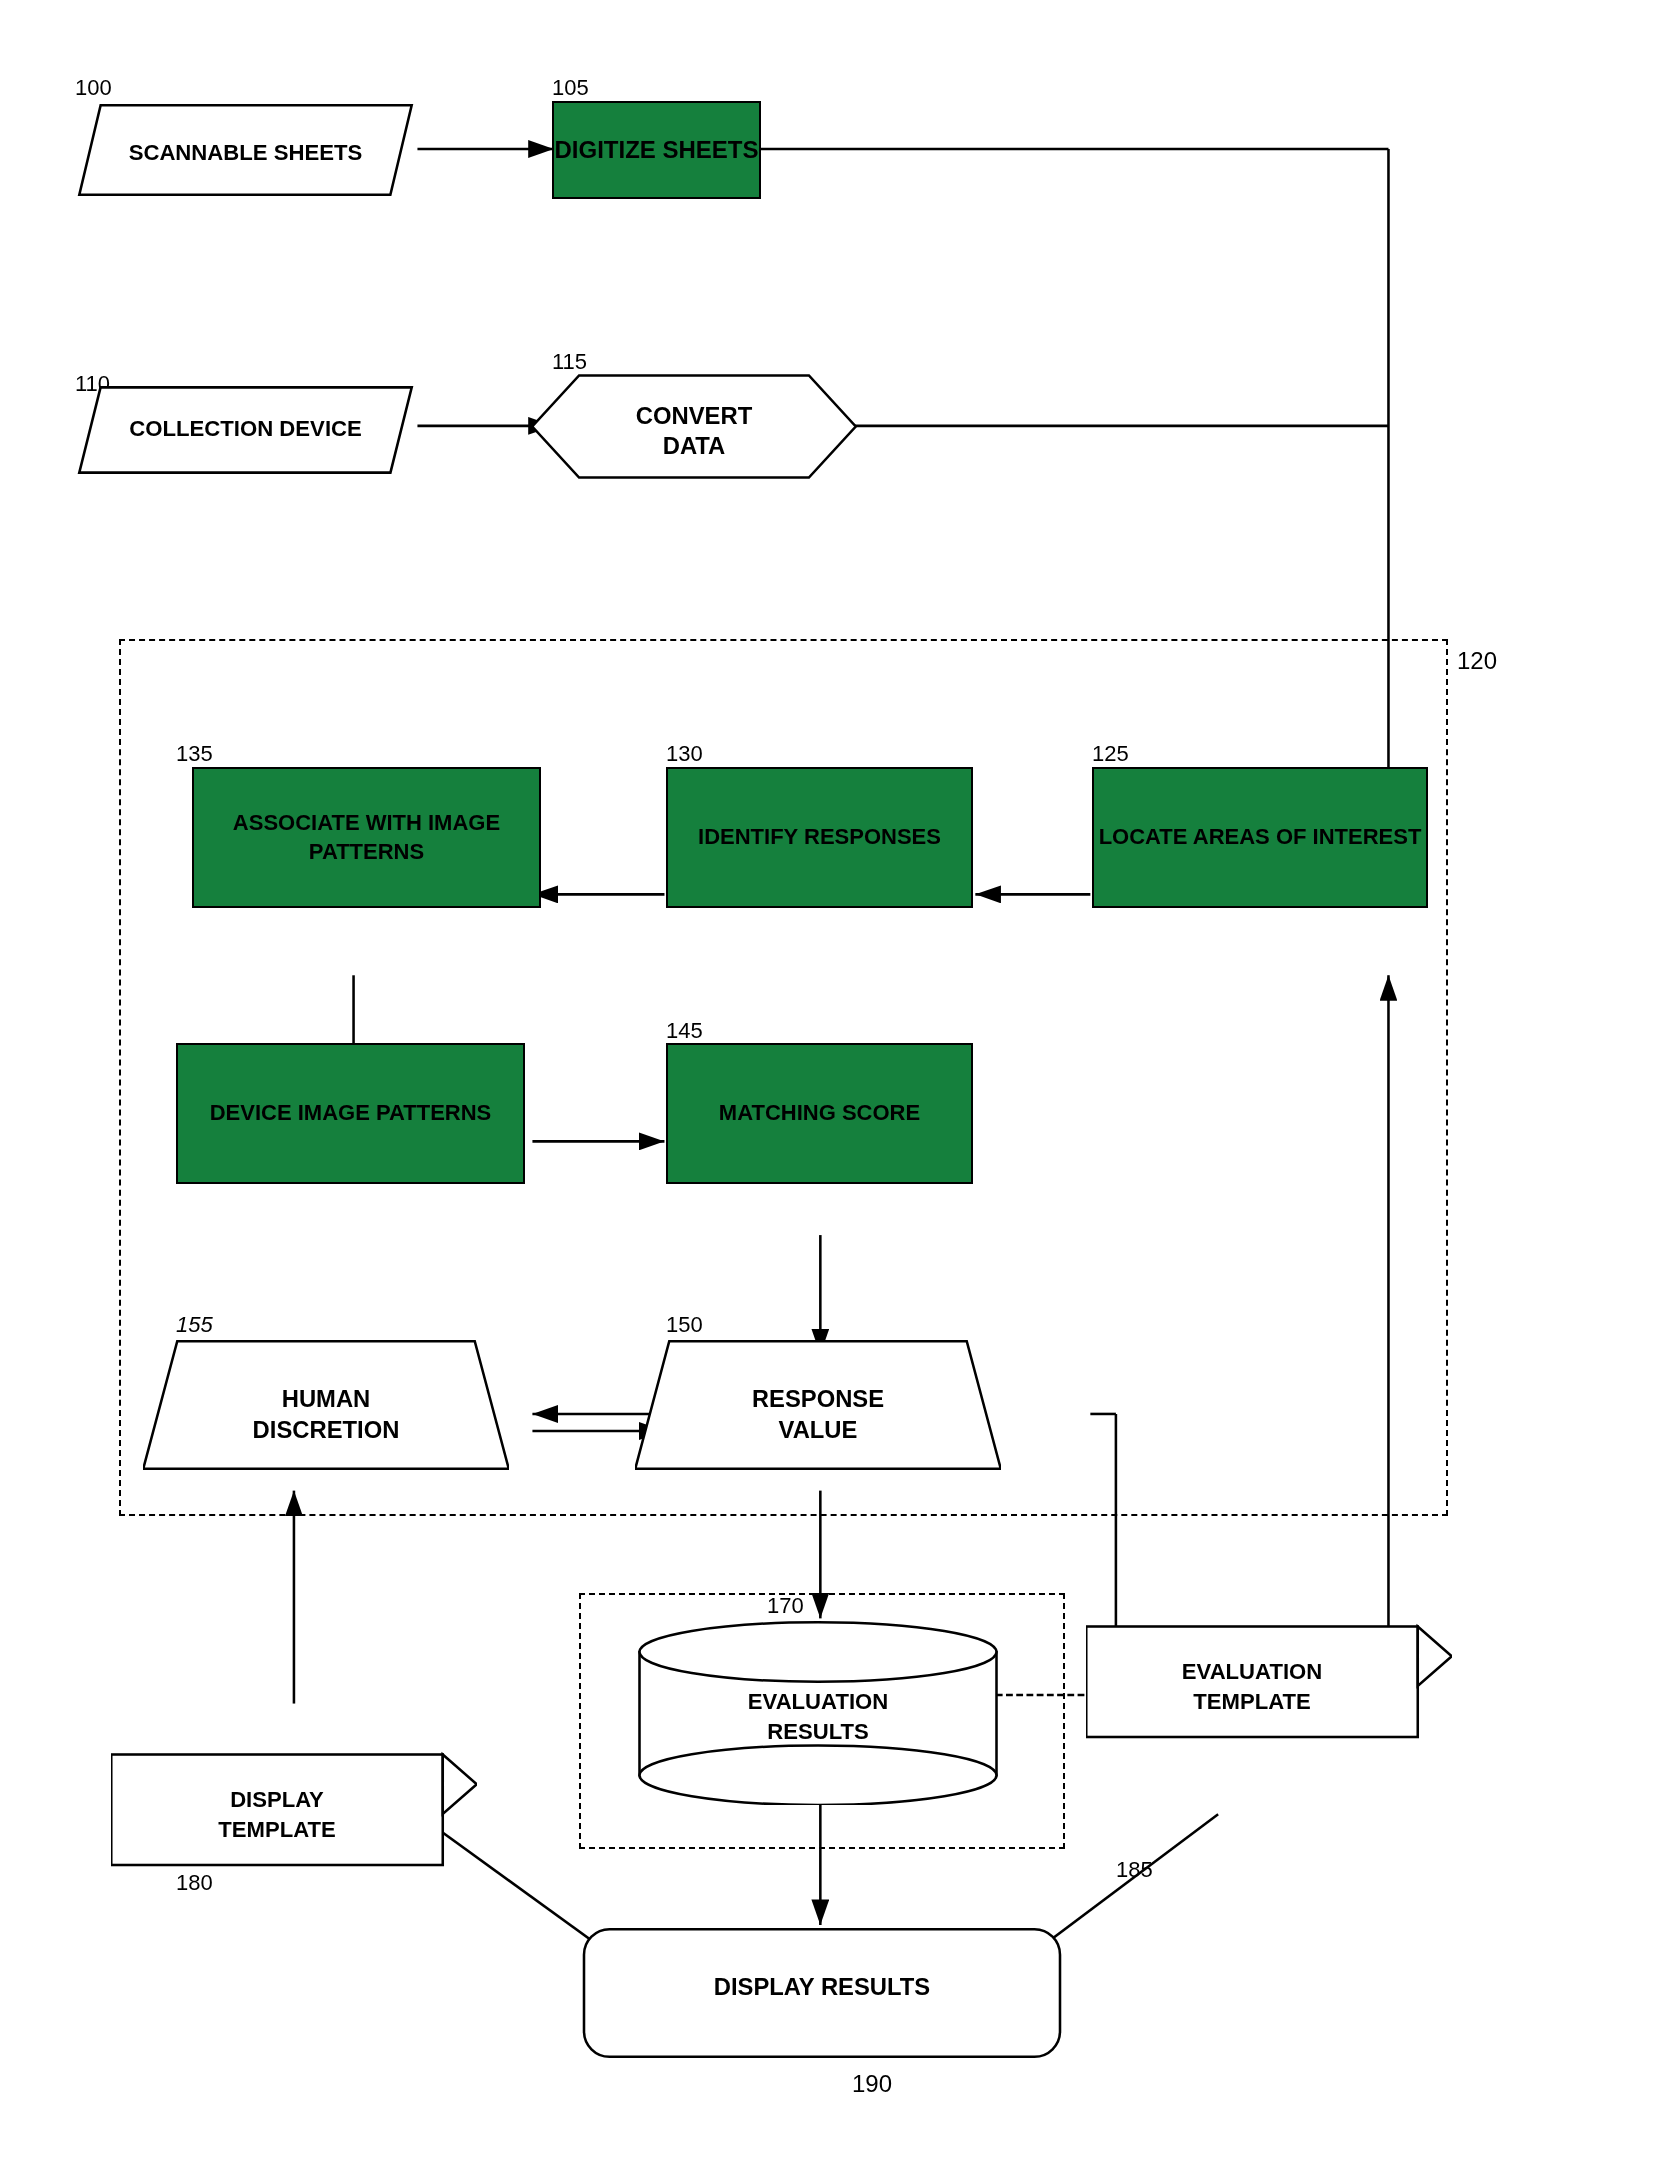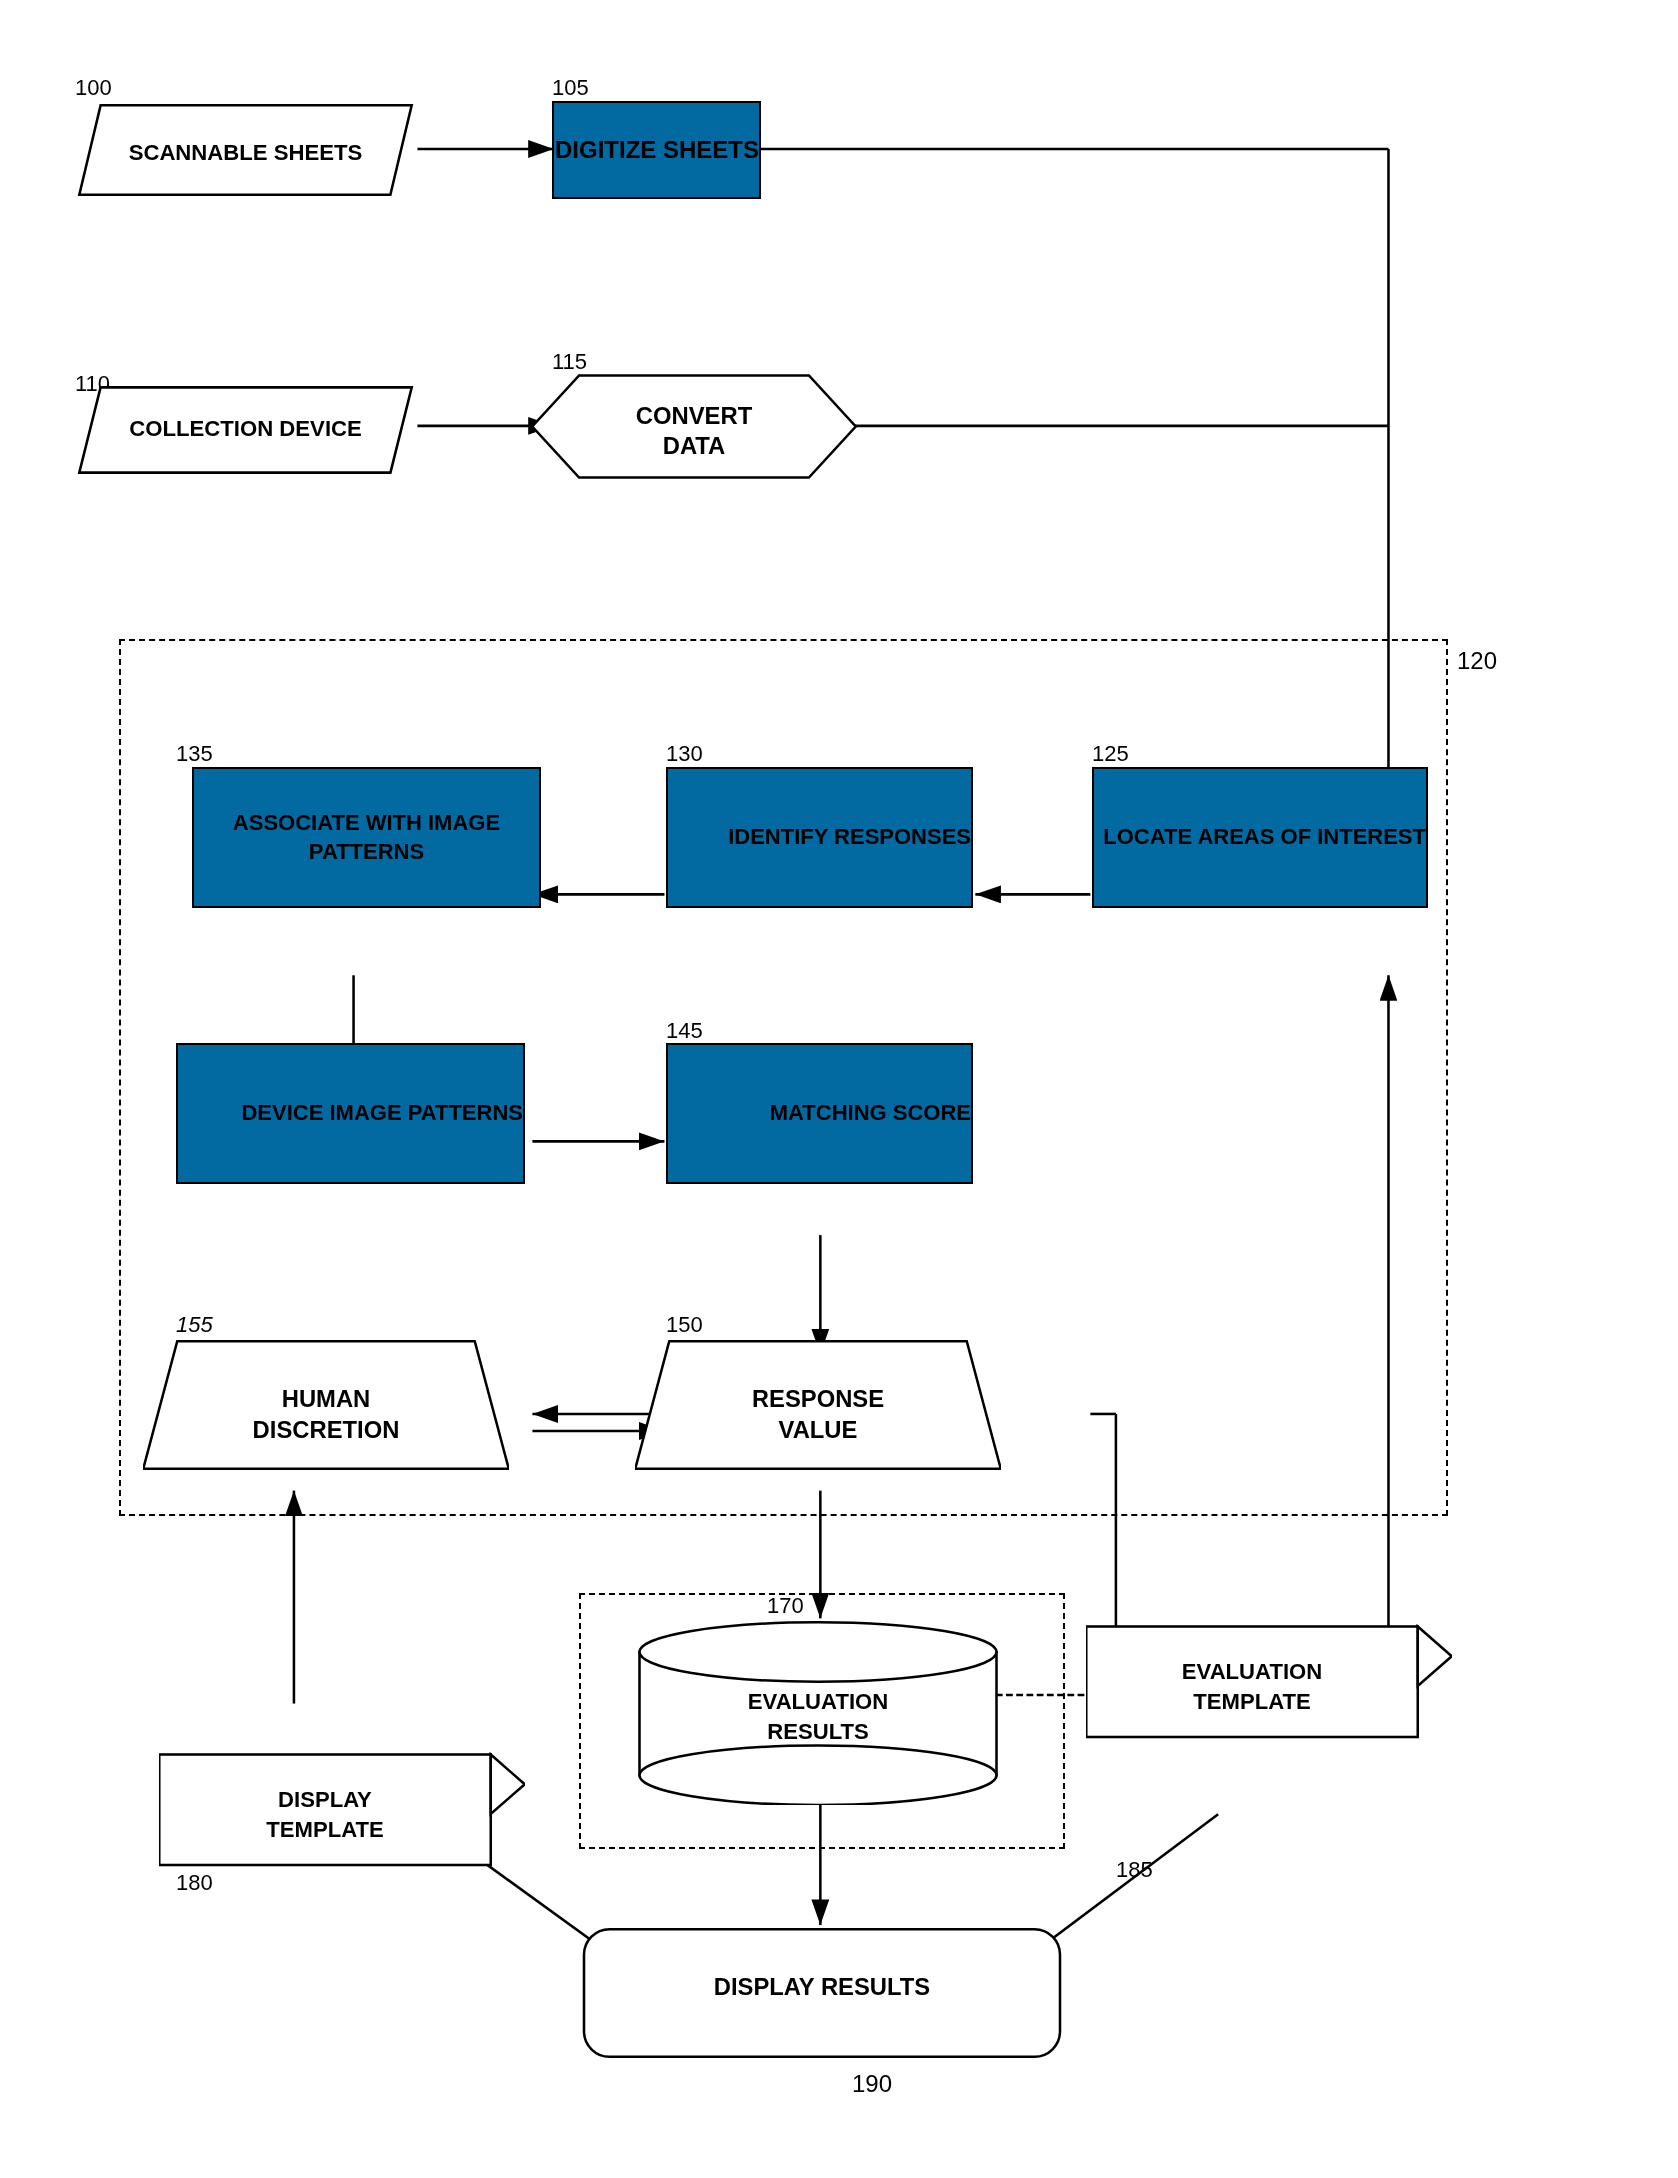--- a/index.html
+++ b/index.html
@@ -13,24 +13,24 @@
     }
     .diagram {
       position: relative;
       width: 1679px;
       height: 2178px;
     }
     
     .box {
       position: absolute;
       border: 2.6px solid #000;
-      background: #0369a1;
+      background: #15803d;
       display: flex;
       align-items: center;
-      justify-content: flex-end;
+      justify-content: center;
       text-align: center;
       font-size: 24px;
       font-weight: bold;
       line-height: 1.3;
     }
     .label {
       position: absolute;
       font-size: 22px;
       font-weight: normal;
       color: #000;
@@ -204,21 +204,21 @@
       <ellipse cx="215" cy="40" rx="210" ry="35" fill="white" stroke="black" stroke-width="3"></ellipse>
 
       <ellipse cx="215" cy="185" rx="210" ry="35" fill="white" stroke="black" stroke-width="3"></ellipse>
       <text x="215" y="100" text-anchor="middle" dominant-baseline="middle" font-size="26" font-weight="bold" font-family="Arial">EVALUATION</text>
       <text x="215" y="135" text-anchor="middle" dominant-baseline="middle" font-size="26" font-weight="bold" font-family="Arial">RESULTS</text>
     </svg>
   </div>
 
   <span class="label" style="left:176px; top:1870px;">180</span>
 
-  <div style="position:absolute; left:111px; top:1746px; width:366px; height:136px;margin-left:48px;">
+  <div style="position:absolute; left:111px; top:1746px; width:366px; height:136px;">
     <svg width="366" height="136" viewBox="0 0 430 160">
 
       <rect x="0" y="10" width="390" height="130" fill="white" stroke="black" stroke-width="3"></rect>
 
       <polygon points="390,10 430,45 390,80" fill="white" stroke="black" stroke-width="3"></polygon>
       <text x="195" y="65" text-anchor="middle" dominant-baseline="middle" font-size="26" font-weight="bold" font-family="Arial">DISPLAY</text>
       <text x="195" y="100" text-anchor="middle" dominant-baseline="middle" font-size="26" font-weight="bold" font-family="Arial">TEMPLATE</text>
     </svg>
   </div>
 

